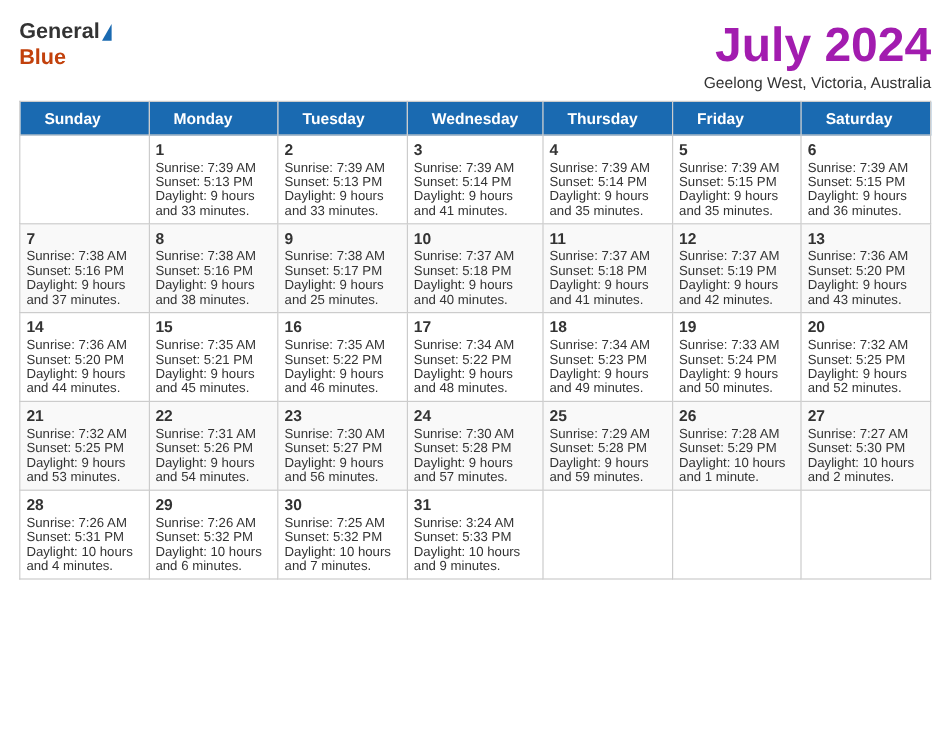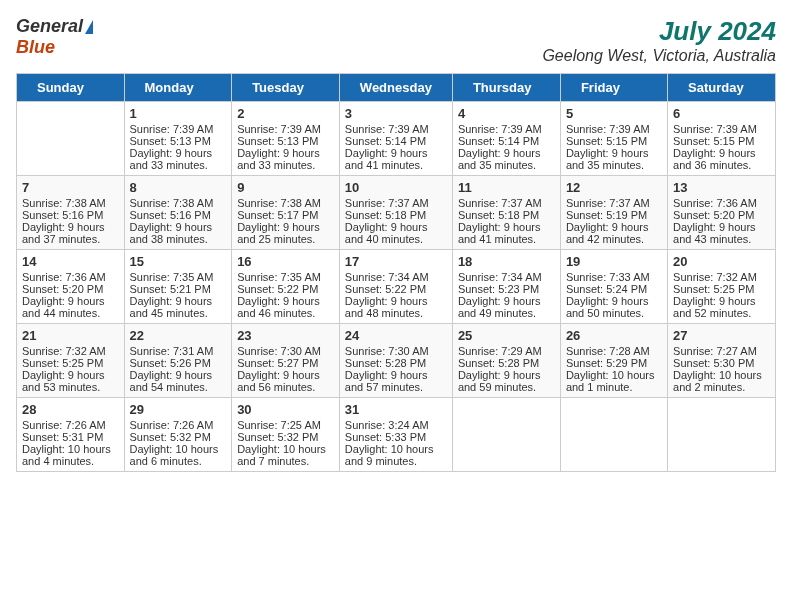--- a/index.html
+++ b/index.html
@@ -8,21 +8,20 @@
       background: #fff;
       width: 792px;
       min-height: 612px;
       padding: 16px;
     }
     .header {
       display: flex;
       justify-content: space-between;
       align-items: flex-start;
       margin-bottom: 8px;
-      font-style: italic;
     }
     .logo {
       display: flex;
       flex-direction: column;
       align-items: flex-start;
     }
     .logo-general {
       font-size: 18px;
       font-weight: bold;
       color: #333;
@@ -42,26 +41,26 @@
       vertical-align: middle;
     }
     .logo-row {
       display: flex;
       align-items: center;
     }
     .title-block {
       text-align: right;
     }
     .month-title {
-      font-size: 26px;
+      font-size: 40px;
       font-weight: bold;
-      color: #0f766e;
+      color: #a21caf;
     }
     .location-title {
-      font-size: 16px;
+      font-size: 13px;
       color: #333;
     }
     table {
       width: 100%;
       border-collapse: collapse;
     }
     thead tr th {
       background-color: #1a6ab1;
       color: #fff;
       font-size: 13px;

